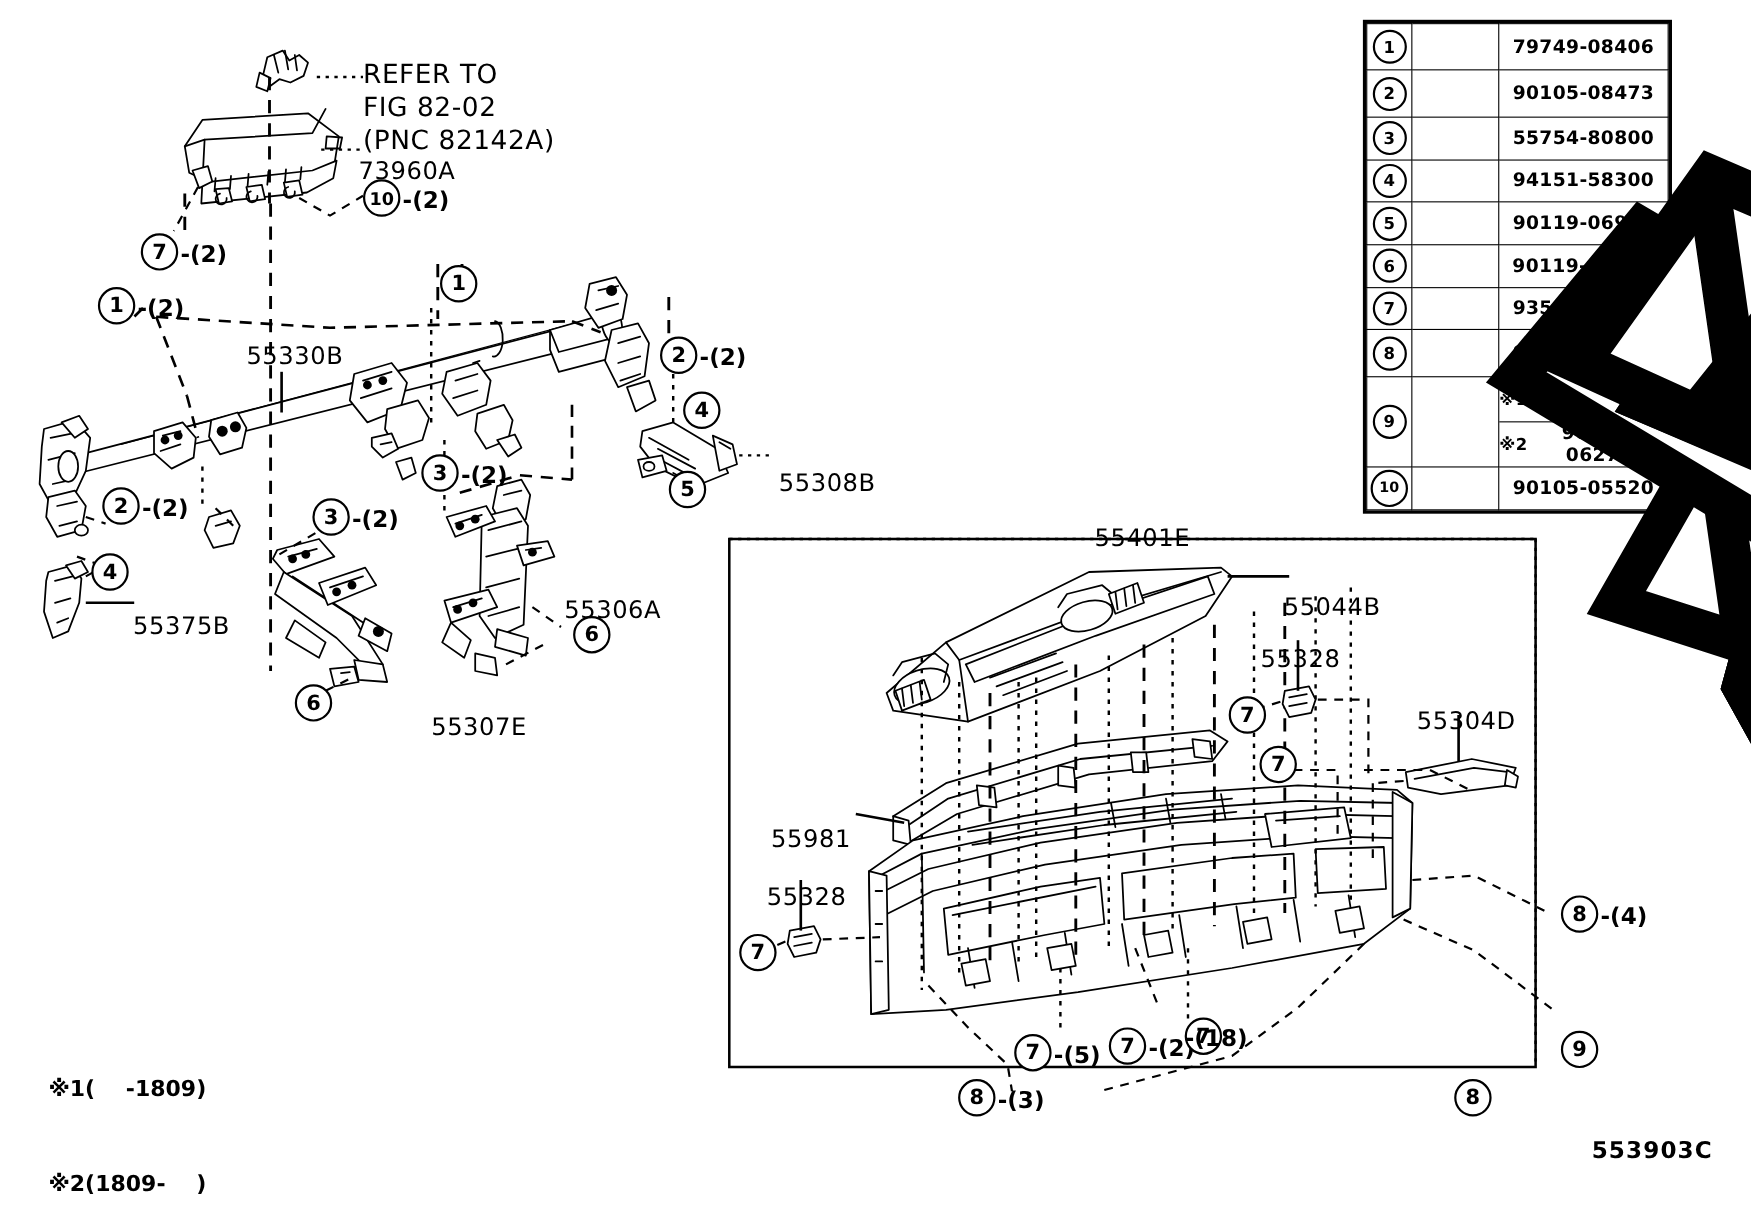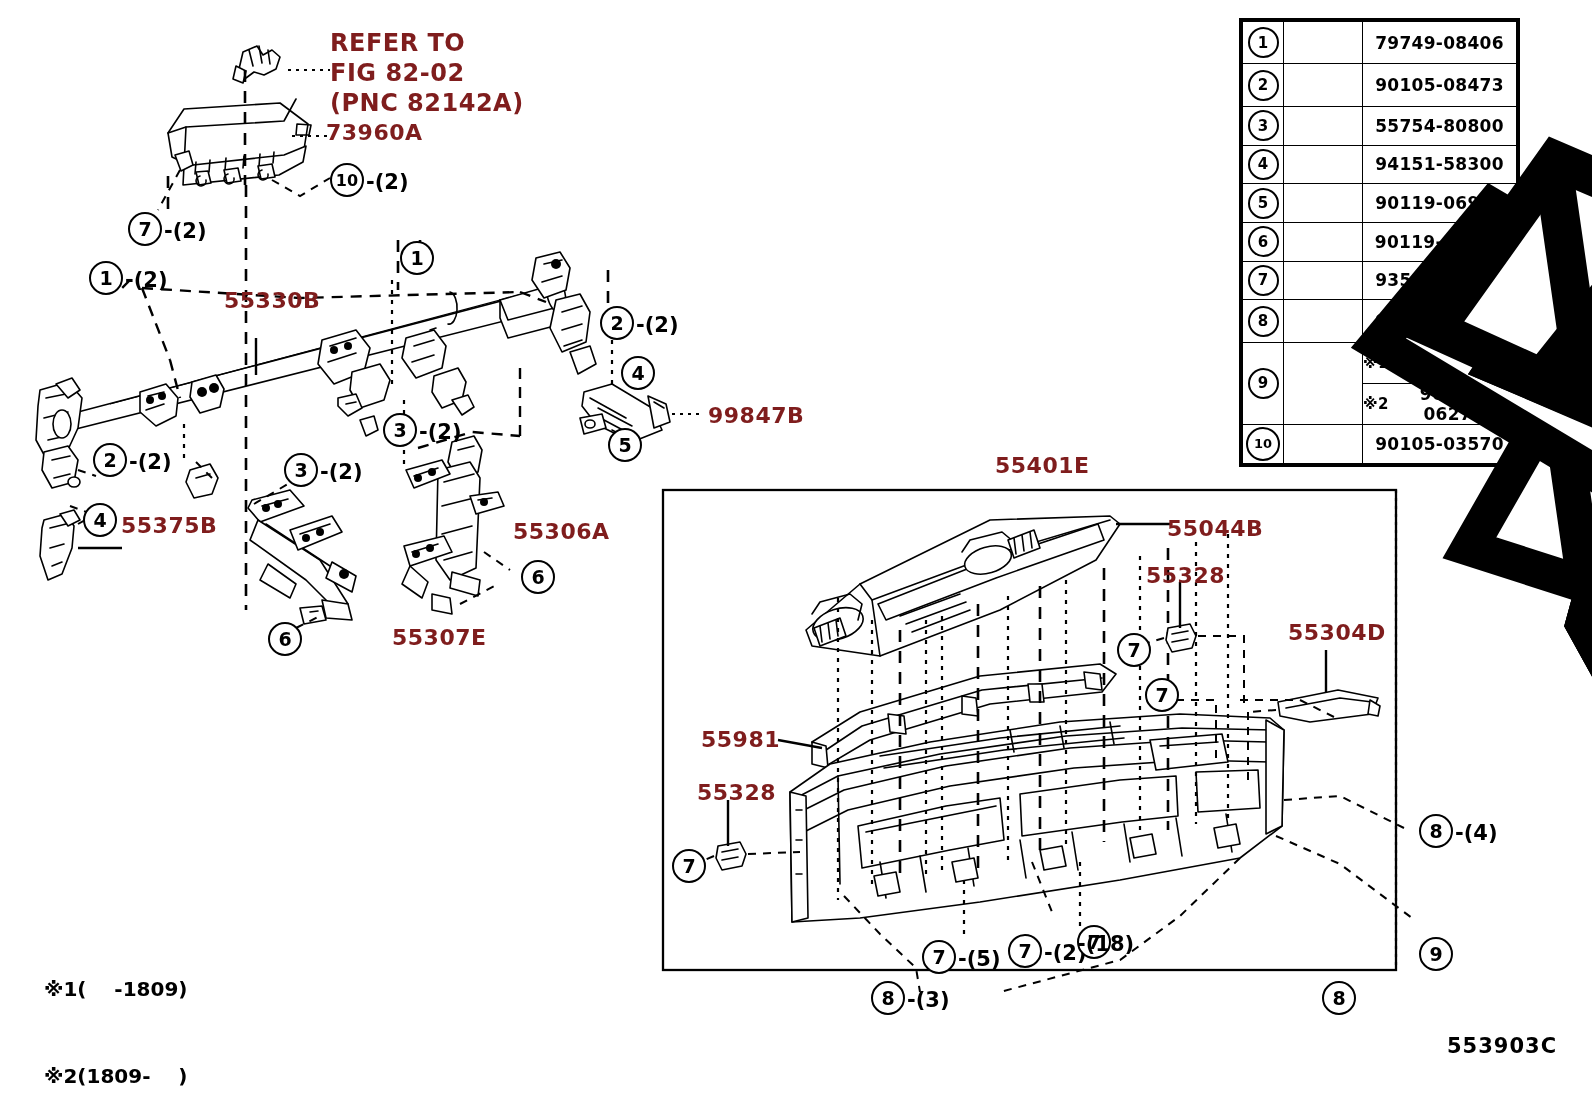--- a/index.html
+++ b/index.html
@@ -1,21 +1,21 @@
 <!DOCTYPE html>
 <html><head>
 <meta charset="utf-8">
 <style>
   html,body{margin:0;padding:0;background:#ffffff;}
   body{width:1592px;height:1099px;position:relative;overflow:hidden;
        font-family:"DejaVu Sans",sans-serif;color:#000;}
   #stage{position:absolute;left:0;top:0;width:1592px;height:1099px;}
   svg{position:absolute;left:0;top:0;width:1592px;height:1099px;}
-  .lbl{position:absolute;font-family:"DejaVu Sans",sans-serif;font-weight:bold;
-       color:#7f1d1d;white-space:pre;line-height:1.15;}
+  .lbl{position:absolute;font-family:"DejaVu Sans",sans-serif;font-weight:normal;
+       color:#000000;white-space:pre;line-height:1.15;margin-top:24px;}
   .lbl-28{font-size:22px;letter-spacing:0.5px;}
   .lbl-24{font-size:24px;letter-spacing:0.5px;}
   
   #parts-table{position:absolute;left:1239px;top:18px;width:281px;height:449px;
        border:3px solid #000;box-sizing:border-box;background:#fff;}
   #parts-table table{border-collapse:collapse;width:100%;height:100%;table-layout:fixed;}
   #parts-table td{border:1px solid #000;padding:0;text-align:center;vertical-align:middle;}
   .c-num{width:40px;}
   .c-ico{width:78px;}
   .c-pn{font-family:"DejaVu Sans",sans-serif;font-weight:bold;font-size:17px;
@@ -357,24 +357,24 @@
     <path class="dashS" d="M1032 862 L1052 912"></path>
   </g>
 </svg>
 
 <div class="lbl lbl-24" style="left:330px;top:30px;">REFER TO</div>
 <div class="lbl lbl-24" style="left:330px;top:60px;">FIG 82-02</div>
 <div class="lbl lbl-24" style="left:330px;top:90px;">(PNC 82142A)</div>
 
 <div class="lbl lbl-28" style="left:326px;top:120px;">73960A</div>
 <div class="lbl lbl-28" style="left:224px;top:288px;">55330B</div>
-<div class="lbl lbl-28" style="left:121px;top:513px;">55375B</div>
+<div class="lbl lbl-28" style="left:121px;top:533px;">55375B</div>
 <div class="lbl lbl-28" style="left:392px;top:625px;">55307E</div>
 <div class="lbl lbl-28" style="left:513px;top:519px;">55306A</div>
-<div class="lbl lbl-28" style="left:708px;top:403px;">99847B</div>
+<div class="lbl lbl-28" style="left:708px;top:403px;">55308B</div>
 <div class="lbl lbl-28" style="left:995px;top:453px;">55401E</div>
 <div class="lbl lbl-28" style="left:1167px;top:516px;">55044B</div>
 <div class="lbl lbl-28" style="left:1146px;top:563px;">55328</div>
 <div class="lbl lbl-28" style="left:697px;top:780px;">55328</div>
 <div class="lbl lbl-28" style="left:1288px;top:620px;">55304D</div>
 <div class="lbl lbl-28" style="left:701px;top:727px;">55981</div>
 
 <div class="cc two" style="left:330px;top:163px;">10</div>
 <div class="qty" style="left:366px;top:170px;">-(2)</div>
 
@@ -591,21 +591,21 @@
         </td>
         <td class="c-ico">
           <svg width="60" height="34" viewBox="0 0 60 34">
             <g stroke="#000" stroke-width="1.6" fill="#fff">
               <path d="M12 9 L16 4 L30 10 L27 17z" fill="#000"></path>
               <path d="M27 8 l11 1 5 7 -3 11 -10 4 -8 -6z"></path>
               <ellipse cx="38" cy="19" rx="7" ry="8"></ellipse>
             </g>
           </svg>
         </td>
-        <td class="c-pn">90105-03570</td>
+        <td class="c-pn">90105-05520</td>
       </tr>
     </tbody>
   </table>
 </div>
 
 <div id="footnotes">
   <div>※1(    -1809)</div>
   <div>※2(1809-    )</div>
 </div>
 

